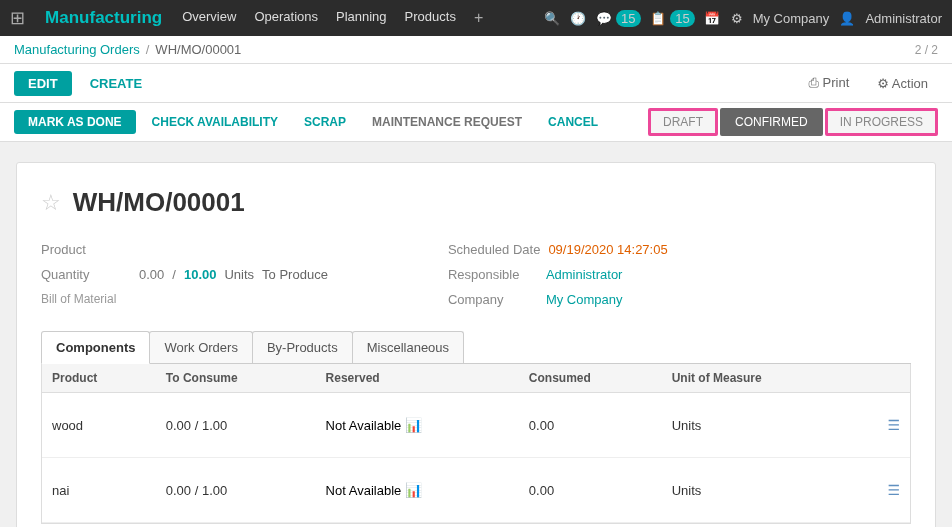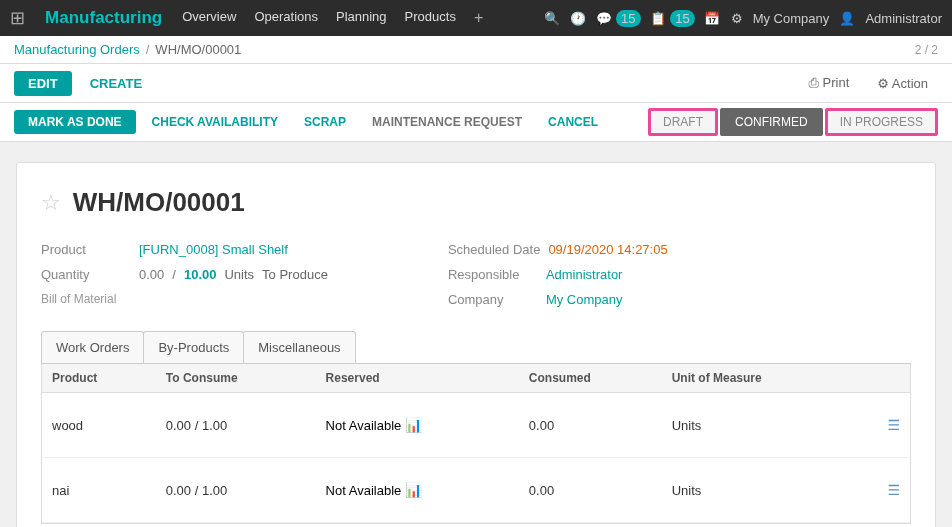--- a/index.html
+++ b/index.html
@@ -176,21 +176,20 @@
     <div class="form-header">
       <span class="star-icon">☆</span>
       <span class="form-title">WH/MO/00001</span>
     </div>
 
     <div class="form-fields">
 
       <div class="form-col">
         <div class="form-row">
           <span class="field-label">Product</span>
-          <span class="field-value field-link">[FURN_0008] Small Shelf</span>
         </div>
         <div class="form-row">
           <span class="field-label">Quantity</span>
           <span class="qty-input">0.00</span>
           <span class="qty-input">/</span>
           <span class="qty-produce">10.00</span>
           <span class="qty-unit">Units</span>
           <span class="qty-label">To Produce</span>
         </div>
         <div class="form-row">
@@ -208,20 +207,21 @@
           <span class="field-value field-link">Administrator</span>
         </div>
         <div class="form-row">
           <span class="field-label">Company</span>
           <span class="field-value field-link">My Company</span>
         </div>
       </div>
     </div>
 
     <div class="tabs">
+      <div class="tab active">Components</div>
       <div class="tab">Work Orders</div>
       <div class="tab">By-Products</div>
       <div class="tab">Miscellaneous</div>
     </div>
 
     <div class="table-container">
       <table>
         <thead>
           <tr>
             <th>Product</th>

